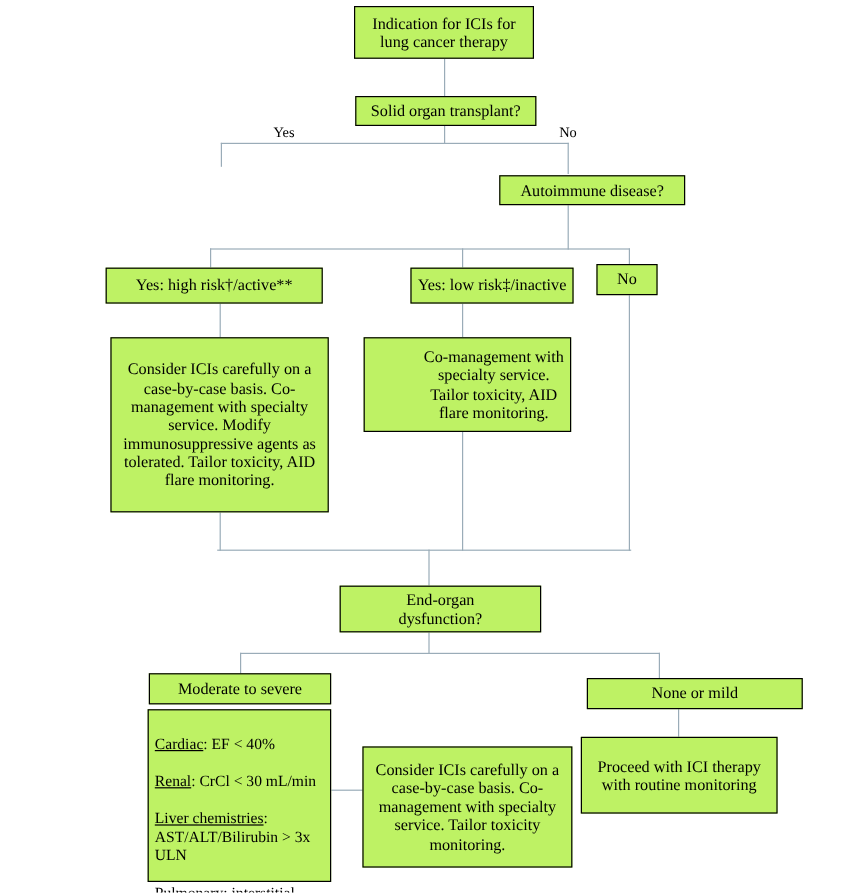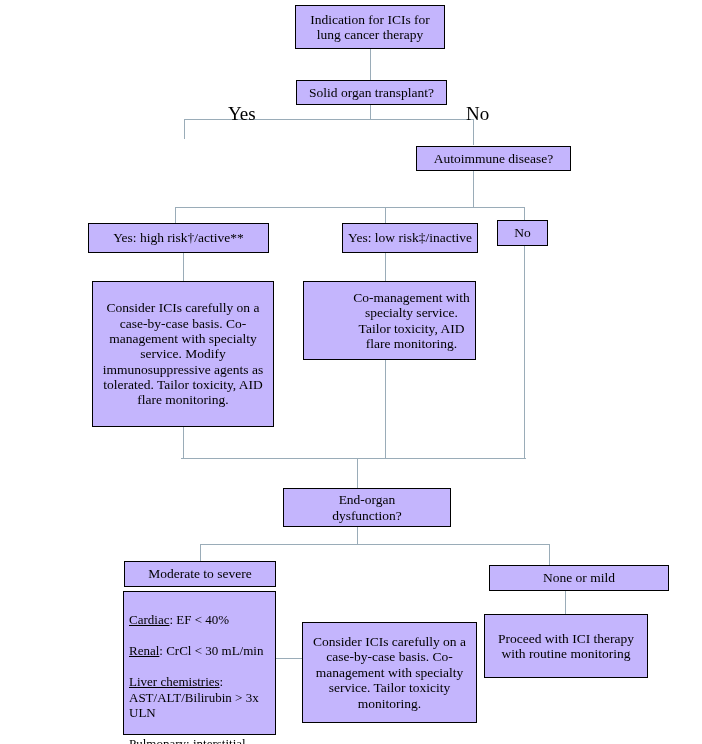--- a/index.html
+++ b/index.html
@@ -15,41 +15,41 @@
     position: relative;
     width: 702px;
     height: 744px;
     background: #ffffff;
     overflow: hidden;
   }
   .node {
     position: absolute;
     box-sizing: border-box;
     border: 1.4px solid #000000;
-    background: #c4b5fd;
+    background: #bef264;
     display: flex;
     align-items: center;
     justify-content: center;
     text-align: center;
     line-height: 1.14;
     font-size: 13.5px;
     padding: 2px 4px;
     z-index: 3;
     white-space: pre-line;
   }
   .node.left-align {
     text-align: left;
     justify-content: flex-start;
     align-items: flex-start;
     padding: 4px 5px;
     line-height: 1.2;
   }
   .edge-label {
     position: absolute;
-    font-size: 19px;
+    font-size: 12px;
     z-index: 4;
     background: transparent;
     font-family: Liberation Serif, serif;
   }
   .conn {
     position: absolute;
     background: #9aacb8;
     z-index: 1;
   }
   .conn.h { height: 1.3px; }

